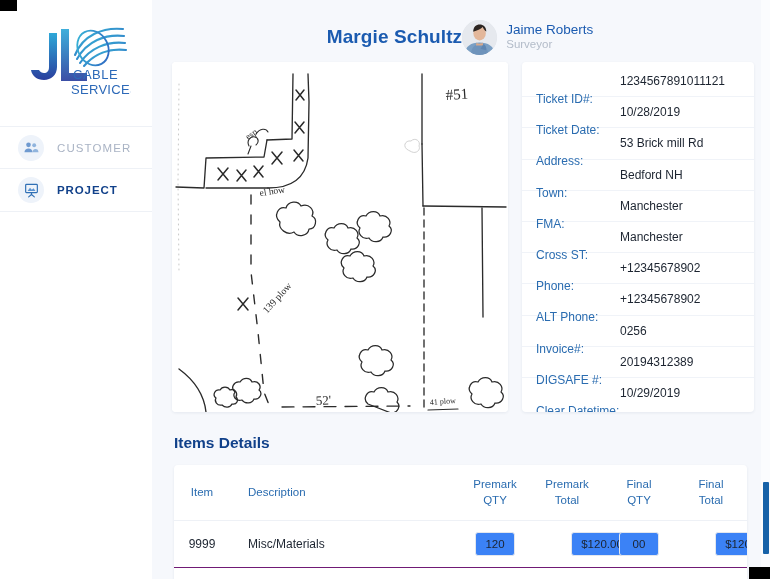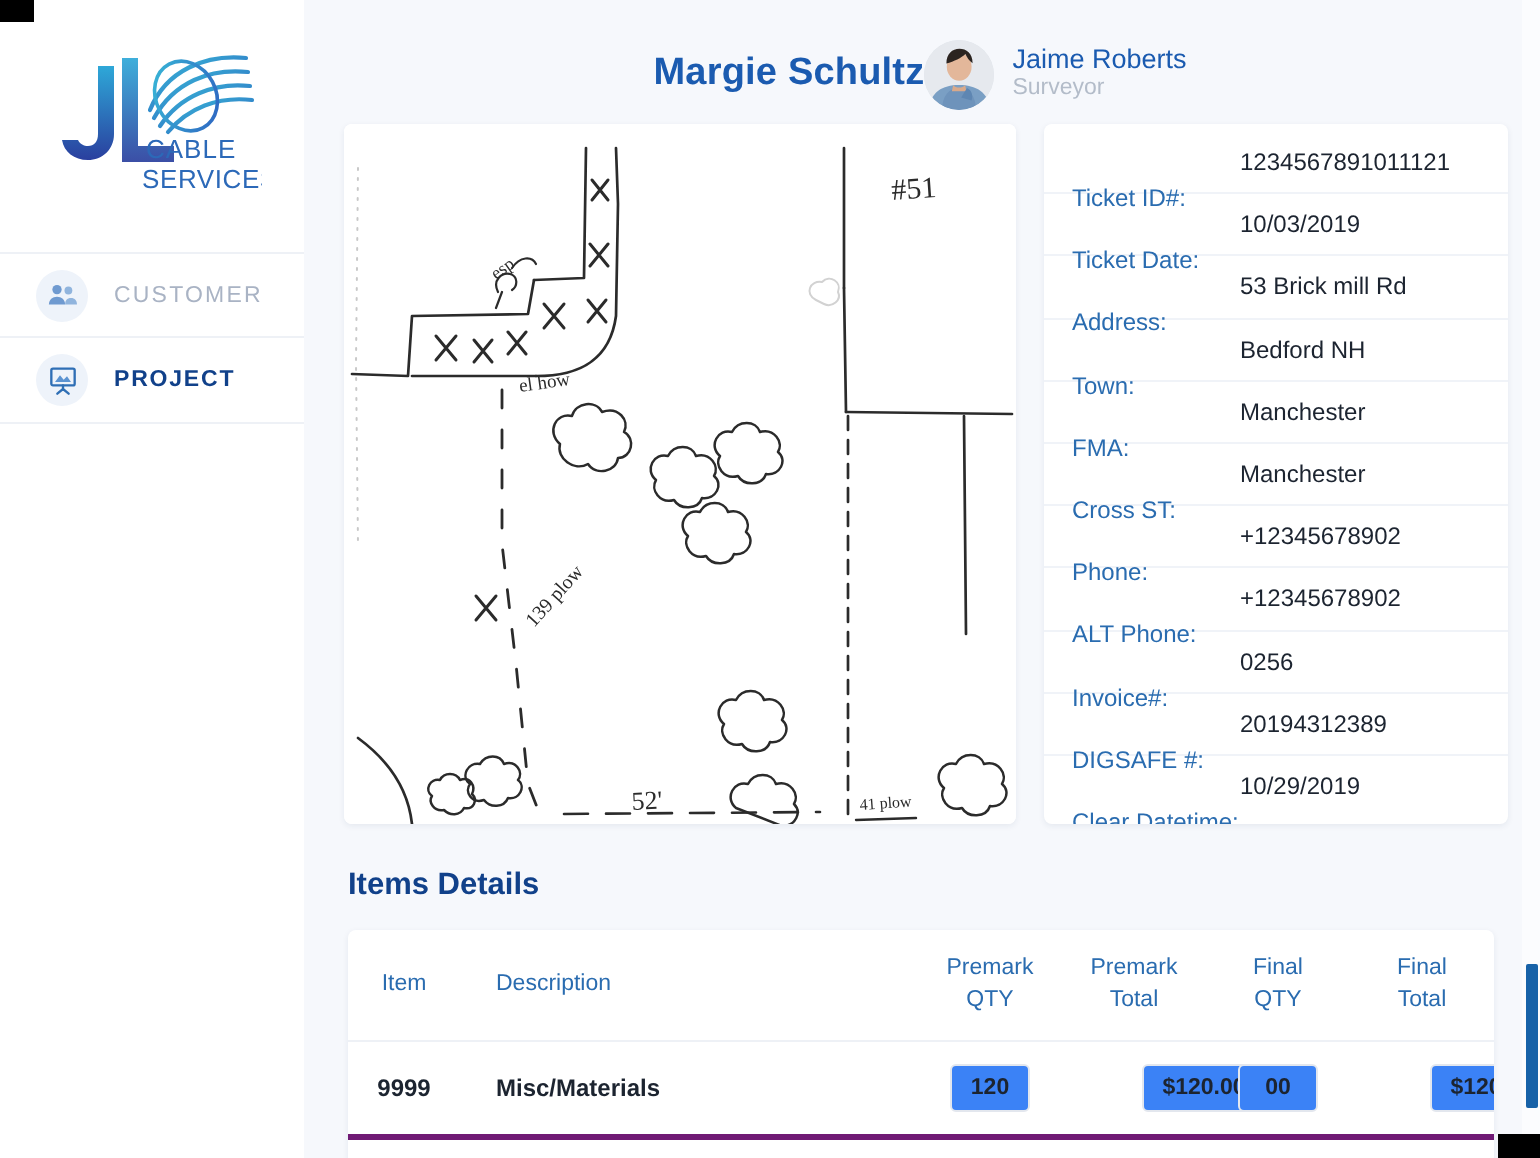--- a/index.html
+++ b/index.html
@@ -213,23 +213,22 @@
     font-weight: normal;
     padding: 12px 4px 12px 4px;
     vertical-align: middle;
     border-bottom: 1px solid #eef1f6;
     line-height: 1.35;
   }
   table.items-table td {
     font-size: 12px;
     color: #1c2430;
     padding: 11px 4px;
-    border-bottom: 3px solid #701a75;
+    border-bottom: 1px solid #701a75;
     vertical-align: middle;
-    font-weight: bold;
   }
   .col-item  { width: 56px;  text-align: center; }
   .col-desc  { width: 229px; text-align: left; padding-left: 18px !important; }
   .col-num   { width: 72px;  text-align: center; }
 
   .cell-input {
     display: inline-block;
     min-width: 40px;
     border: 1px solid #e3e7ee;
     border-radius: 3px;
@@ -444,21 +443,21 @@
         </svg>
       </div>
 
       <div class="ticket-card">
         <div class="ticket-row">
           <span class="ticket-label">Ticket ID#:</span>
           <span class="ticket-value">1234567891011121</span>
         </div>
         <div class="ticket-row">
           <span class="ticket-label">Ticket Date:</span>
-          <span class="ticket-value">10/03/2019</span>
+          <span class="ticket-value">10/28/2019</span>
         </div>
         <div class="ticket-row">
           <span class="ticket-label">Address:</span>
           <span class="ticket-value">53 Brick mill Rd</span>
         </div>
         <div class="ticket-row">
           <span class="ticket-label">Town:</span>
           <span class="ticket-value">Bedford NH</span>
         </div>
         <div class="ticket-row">

